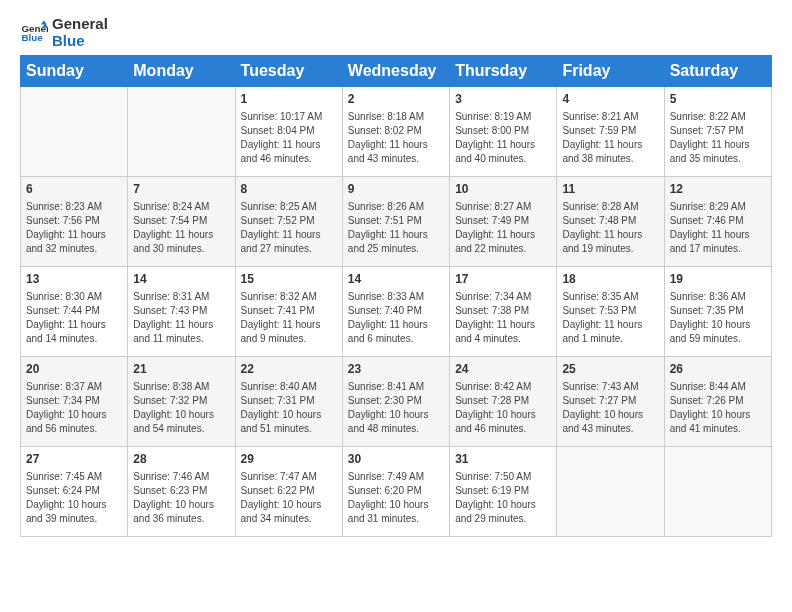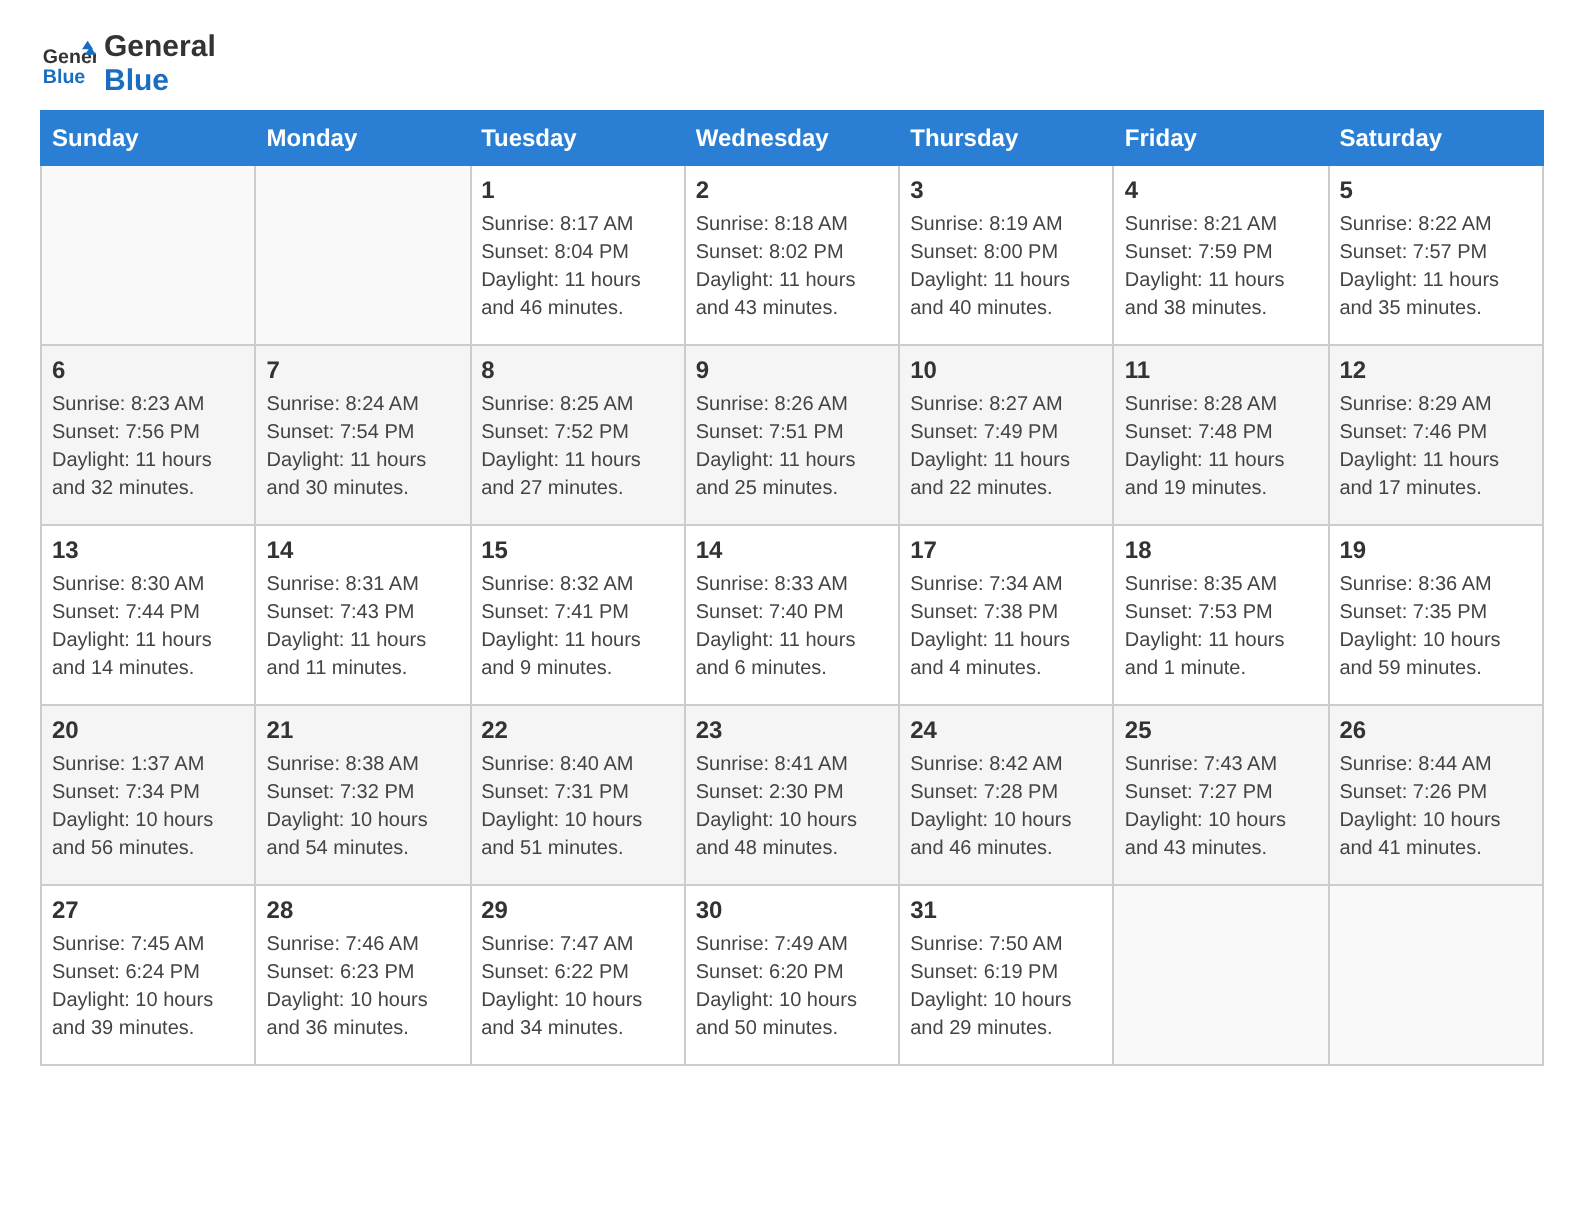--- a/index.html
+++ b/index.html
@@ -41,21 +41,21 @@
     table {
       width: 100%;
       border-collapse: collapse;
       font-size: 11px;
     }
     thead tr th {
       background: #2a7fd4;
       color: #fff;
       padding: 6px 5px;
       text-align: left;
-      font-size: 12px;
+      font-size: 16px;
       font-weight: bold;
       border: 1px solid #2a7fd4;
     }
     tbody tr td {
       border: 1px solid #ccc;
       vertical-align: top;
       padding: 4px 5px;
       width: 14.28%;
       min-height: 70px;
       height: 90px;
@@ -116,21 +116,21 @@
         <th>Saturday</th>
       </tr>
   </thead>
   <tbody id="calendar-body">
   <tr>
         <td class="empty-cell"></td>
         <td class="empty-cell"></td>
         <td>
           <span class="day-number">1</span>
           <div class="cell-content">
-            <div>Sunrise: 8:17 AM</div>
+            <div>Sunrise: 10:17 AM</div>
             <div>Sunset: 8:04 PM</div>
             <div>Daylight: 11 hours and 46 minutes.</div>
           </div>
         </td>
         <td>
           <span class="day-number">2</span>
           <div class="cell-content">
             <div>Sunrise: 8:18 AM</div>
             <div>Sunset: 8:02 PM</div>
             <div>Daylight: 11 hours and 43 minutes.</div>
@@ -274,21 +274,21 @@
             <div>Sunrise: 8:36 AM</div>
             <div>Sunset: 7:35 PM</div>
             <div>Daylight: 10 hours and 59 minutes.</div>
           </div>
         </td>
       </tr>
       <tr>
         <td>
           <span class="day-number">20</span>
           <div class="cell-content">
-            <div>Sunrise: 1:37 AM</div>
+            <div>Sunrise: 8:37 AM</div>
             <div>Sunset: 7:34 PM</div>
             <div>Daylight: 10 hours and 56 minutes.</div>
           </div>
         </td>
         <td>
           <span class="day-number">21</span>
           <div class="cell-content">
             <div>Sunrise: 8:38 AM</div>
             <div>Sunset: 7:32 PM</div>
             <div>Daylight: 10 hours and 54 minutes.</div>
@@ -358,21 +358,21 @@
             <div>Sunrise: 7:47 AM</div>
             <div>Sunset: 6:22 PM</div>
             <div>Daylight: 10 hours and 34 minutes.</div>
           </div>
         </td>
         <td>
           <span class="day-number">30</span>
           <div class="cell-content">
             <div>Sunrise: 7:49 AM</div>
             <div>Sunset: 6:20 PM</div>
-            <div>Daylight: 10 hours and 50 minutes.</div>
+            <div>Daylight: 10 hours and 31 minutes.</div>
           </div>
         </td>
         <td>
           <span class="day-number">31</span>
           <div class="cell-content">
             <div>Sunrise: 7:50 AM</div>
             <div>Sunset: 6:19 PM</div>
             <div>Daylight: 10 hours and 29 minutes.</div>
           </div>
         </td>

